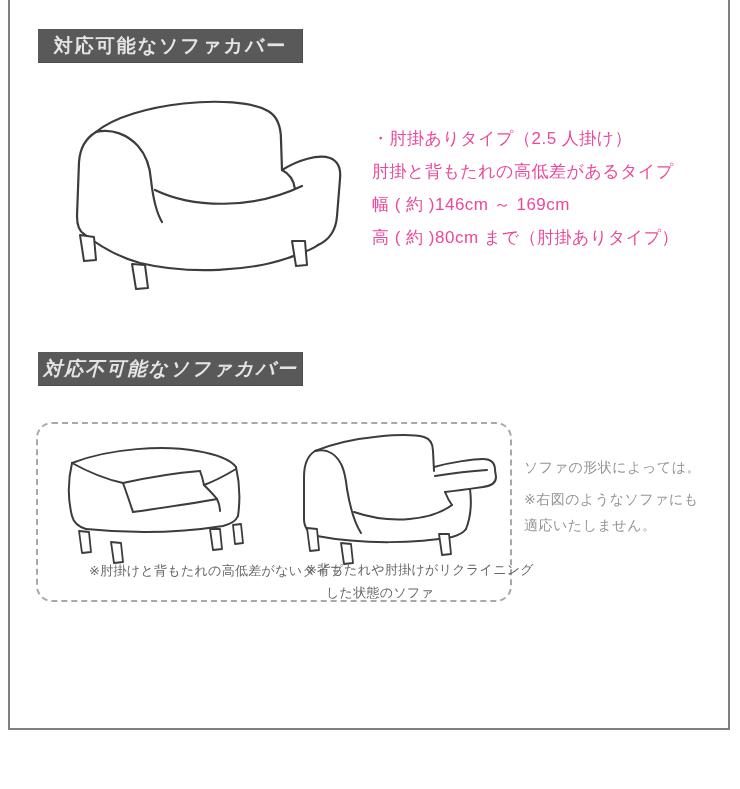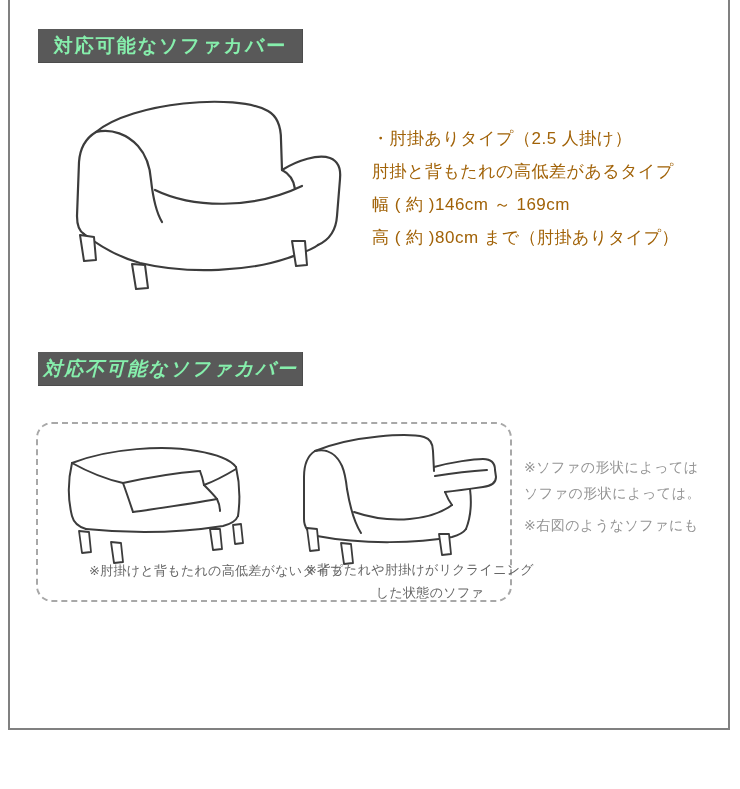--- a/index.html
+++ b/index.html
@@ -11,41 +11,41 @@
   .stage { position: absolute; left: 0; top: 0; width: 740px; height: 789px; background: #fff; }
 
   
   .frame {
     position: absolute; left: 8px; top: -6px; width: 722px; height: 736px;
     border-left: 2px solid #808080; border-right: 2px solid #808080; border-bottom: 2px solid #808080;
   }
 
   .section-header {
     position: absolute; width: 265px; height: 34px; background: #595959;
-    color: #86efac; font-size: 19px; font-weight: bold; letter-spacing: 2px;
+    color: #e5e5e5; font-size: 19px; font-weight: bold; letter-spacing: 2px;
     text-align: center; line-height: 34px; box-shadow: inset -1px -1px 0 #4c4c4c;
   }
   .hdr1 { left: 38px; top: 29px; }
   .hdr2 { left: 38px; top: 352px; font-style: italic; }
 
   .specs {
     position: absolute; left: 372px; top: 122px;
-    font-size: 17px; line-height: 33px; color: #a16207; letter-spacing: 0.5px;
+    font-size: 17px; line-height: 33px; color: #ec4899; letter-spacing: 0.5px;
     white-space: nowrap;
   }
 
   .dashed-box {
     position: absolute; left: 36px; top: 422px; width: 476px; height: 180px;
     border: 2px dashed #a8a8a8; border-radius: 16px;
   }
 
   .caption { position: absolute; color: #666666; font-size: 13px; letter-spacing: 0.3px; white-space: nowrap; }
   .cap1 { left: 56px; top: 562px; margin-left: 33px; }
   .cap2 { left: 306px; top: 558px; line-height: 23px; }
-  .cap2 .l2 { padding-left: 20px; text-align: center; }
+  .cap2 .l2 { padding-left: 20px; }
 
   .notes {
     position: absolute; left: 524px; top: 454px; width: 212px;
     font-size: 14px; line-height: 26px; color: #949494; letter-spacing: 0.5px;
     white-space: nowrap;
   }
   .note + .note { margin-top: 6px; }
 
   svg.sofa { position: absolute; overflow: visible; }
   .sofa1 { left: 40px; top: 88px; }
@@ -143,21 +143,21 @@
 
   <div class="caption cap1">※肘掛けと背もたれの高低差がないタイプ</div>
 
   <div class="caption cap2">
     <div class="l1">※背もたれや肘掛けがリクライニング</div>
     <div class="l2">した状態のソファ</div>
   </div>
 
   <div class="notes">
     <div class="note">
-      <div>※ソファの形状によっては</div>
       <div>ソファの形状によっては。</div>
     </div>
     <div class="note">
       <div>※右図のようなソファにも</div>
+      <div>適応いたしません。</div>
     </div>
   </div>
 
 </div>
 
 </body></html>

